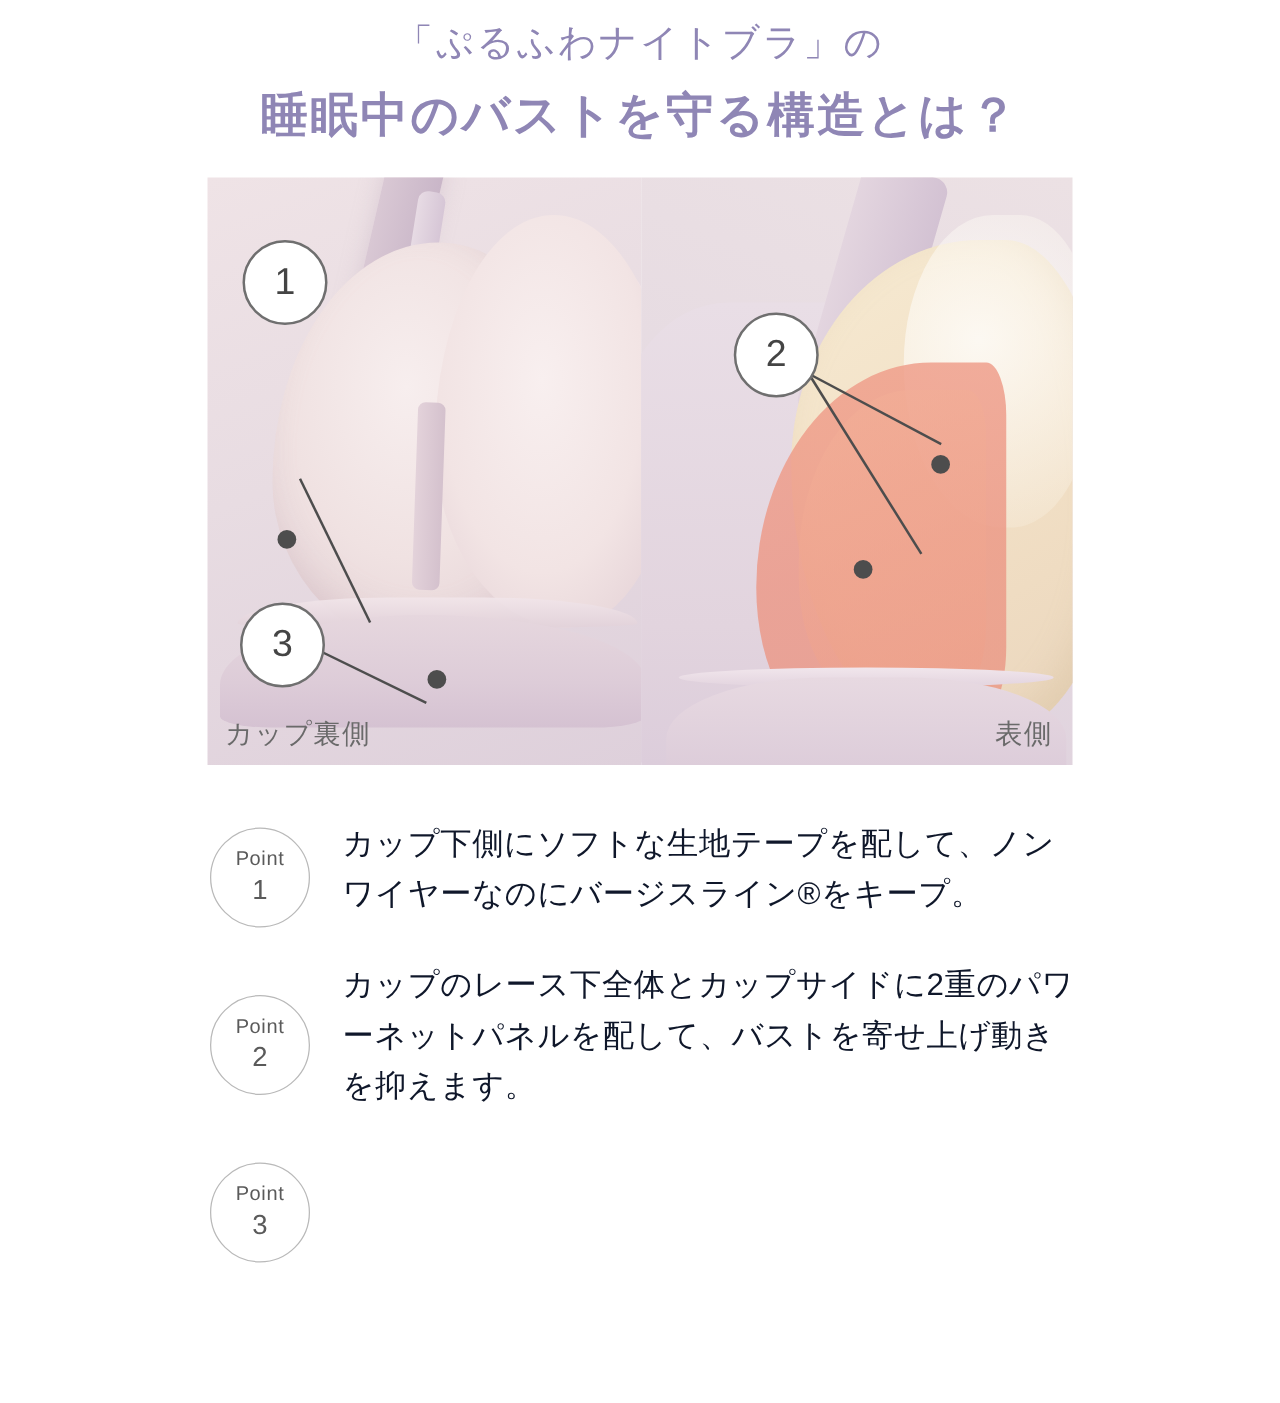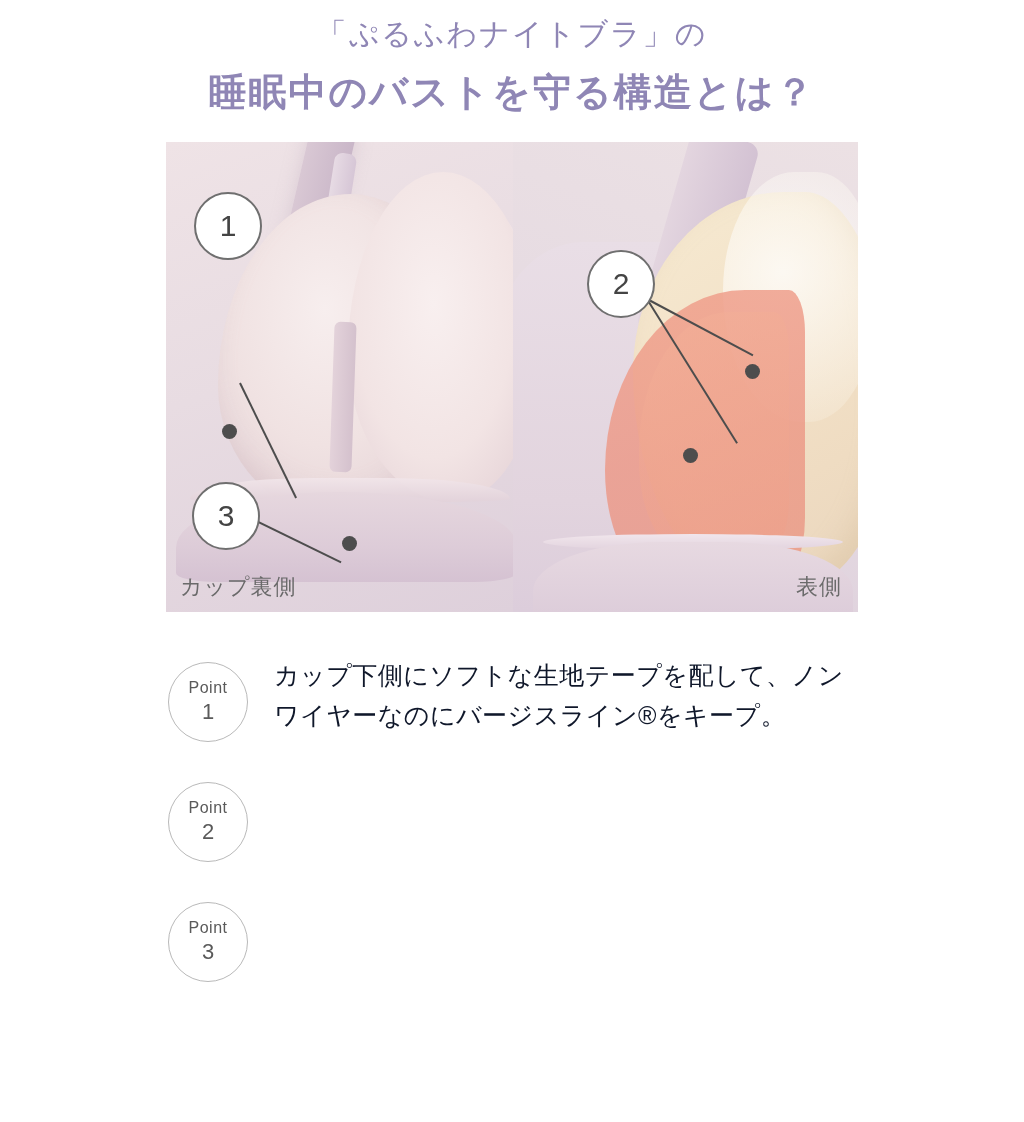--- a/index.html
+++ b/index.html
@@ -327,20 +327,21 @@
       <span class="pnum">1</span>
     </div>
     <div class="point-text">カップ下側にソフトな生地テープを配して、ノンワイヤーなのにバージスライン®をキープ。</div>
   </div>
 
   <div class="point-row">
     <div class="point-badge">
       <span class="plabel">Point</span>
       <span class="pnum">2</span>
     </div>
+    <div class="point-text">カップのレース下全体とカップサイドに2重のパワーネットパネルを配して、バストを寄せ上げ動きを抑えます。</div>
   </div>
 
   <div class="point-row">
     <div class="point-badge">
       <span class="plabel">Point</span>
       <span class="pnum">3</span>
     </div>
   </div>
 
 </div>

